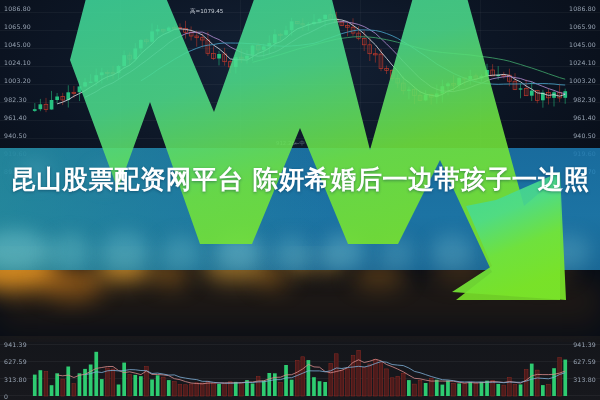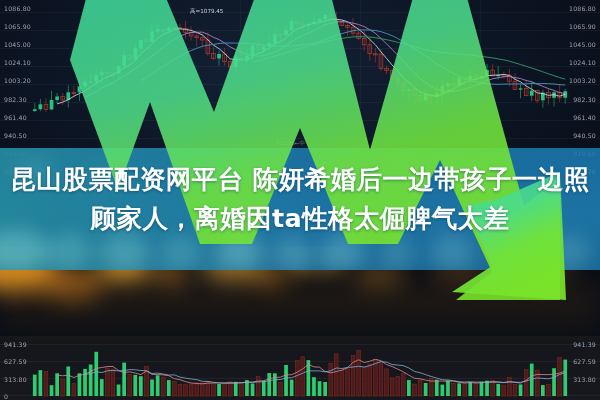--- a/index.html
+++ b/index.html
@@ -508,16 +508,15 @@
         96,-40 150,-40 214,112 268,-40 322,-40 370,150 414,-6 466,-6
         524,206 560,176 560,300 456,300 492,272 440,160 398,244 348,244
         300,128 252,244 200,244 150,102 118,190 70,60
       " fill="url(#agrad)" opacity="0.92"></polygon>
 
     <polygon points="496,200 560,172 566,300 452,292 492,266 466,206" fill="url(#agrad)" opacity="0.95"></polygon>
   </svg>
 
   <div class="headline">
     <div>昆山股票配资网平台 陈妍希婚后一边带孩子一边照</div>
-    <div>顾家人，离婚因ta性格太倔脾气太差</div>
   </div>
 
 </div>
 
 </body></html>

